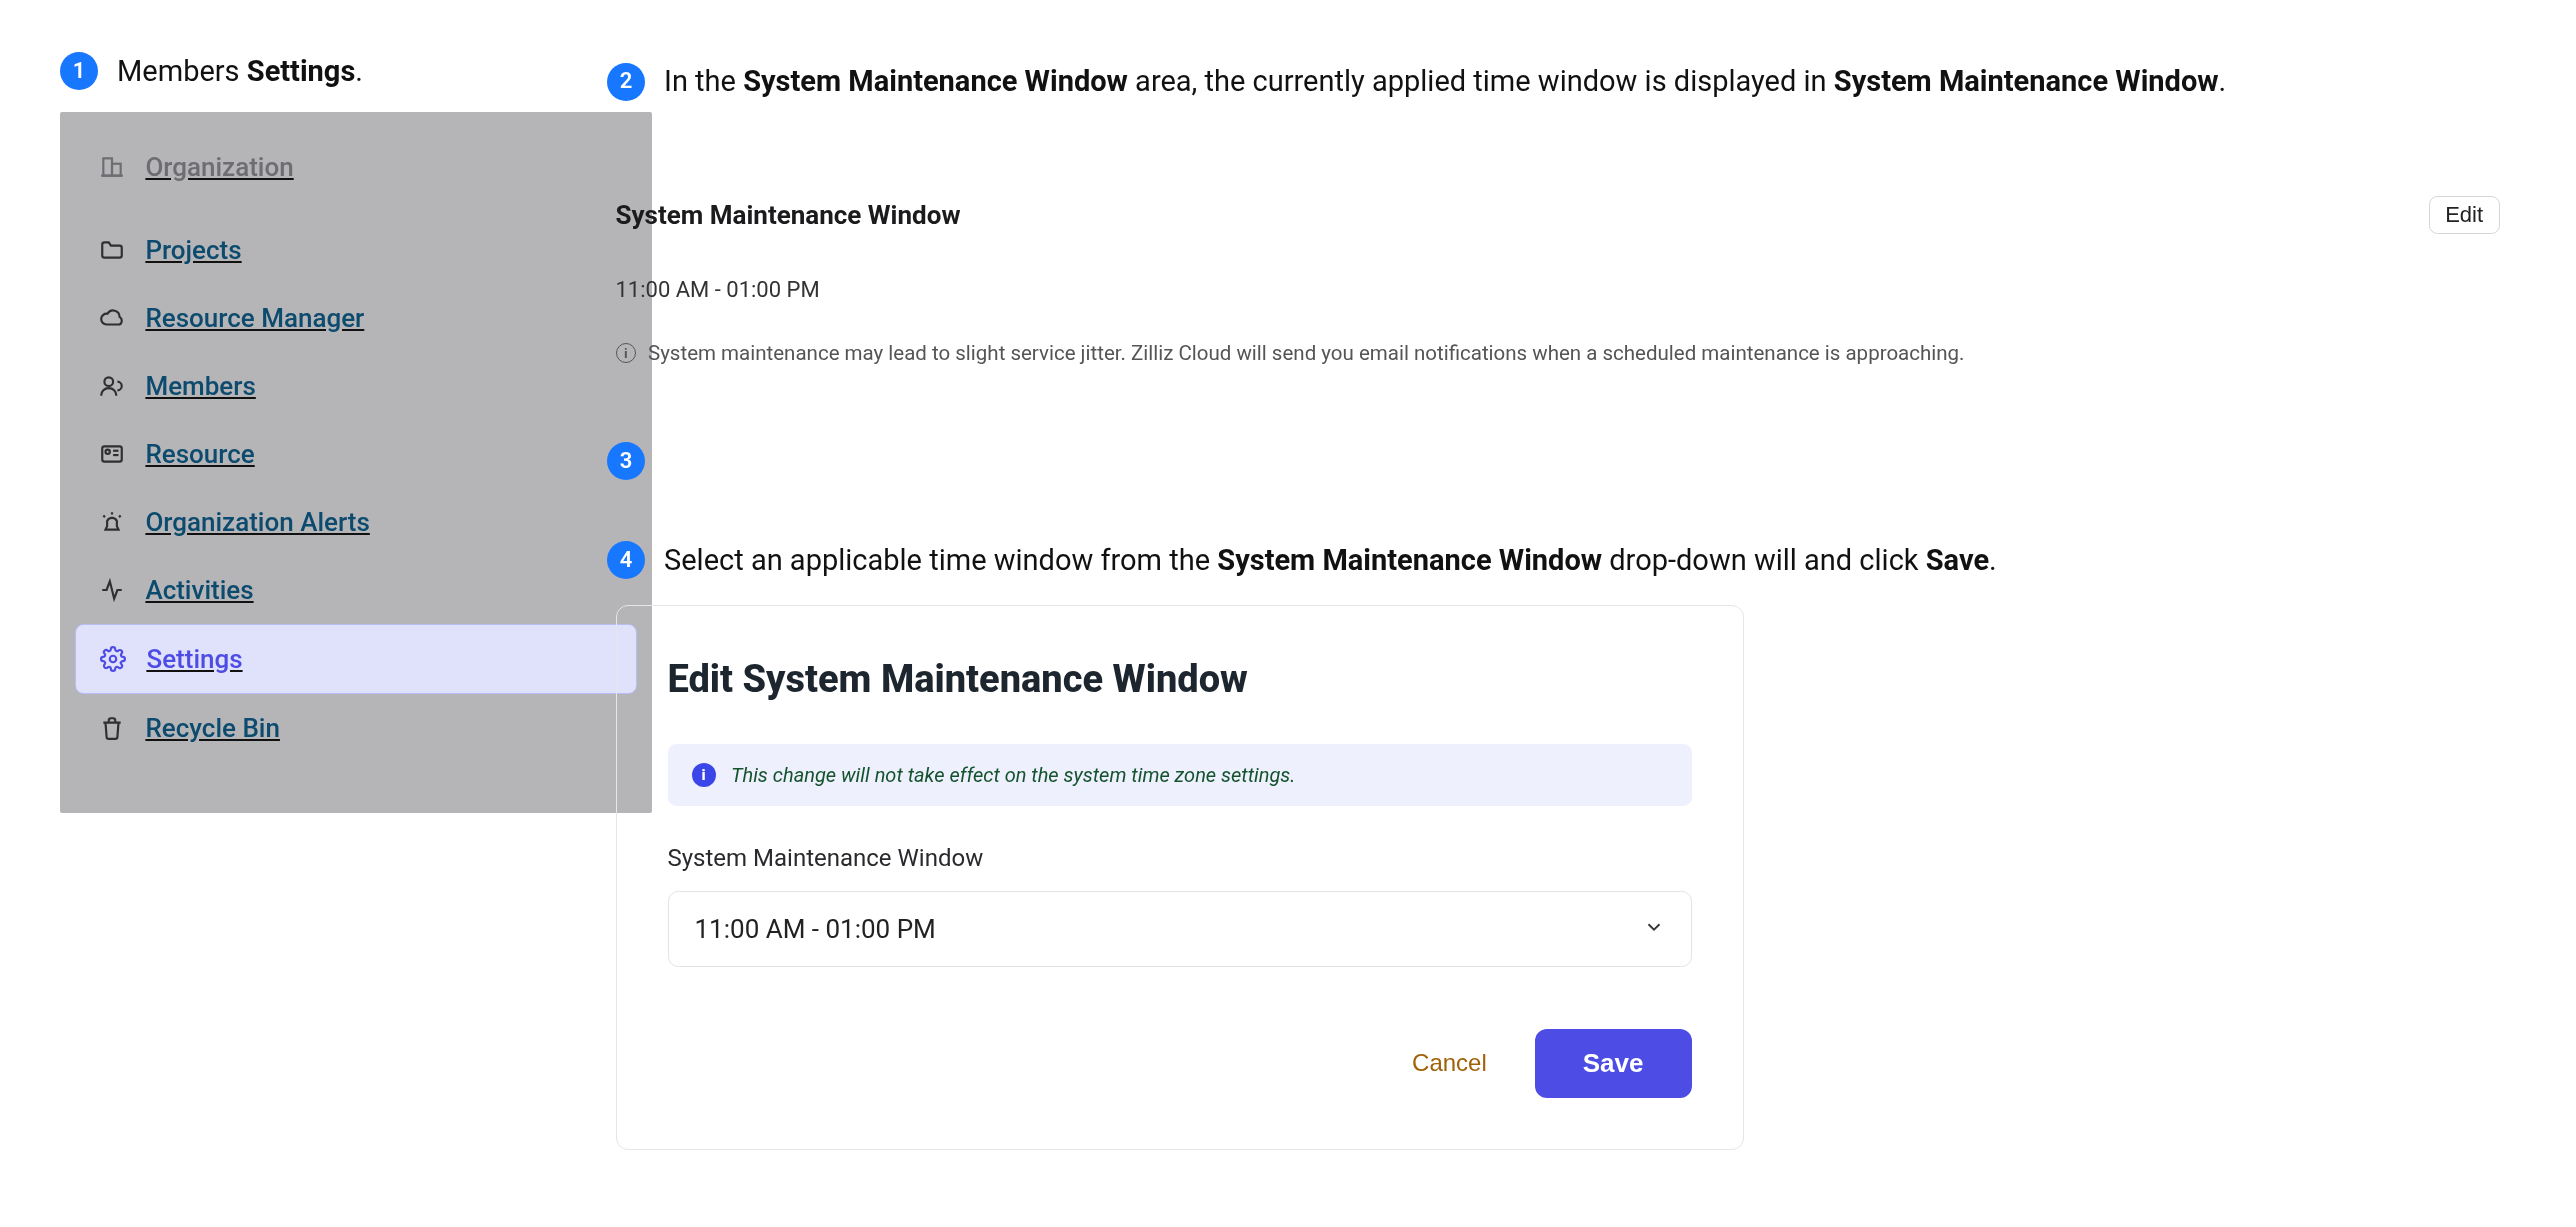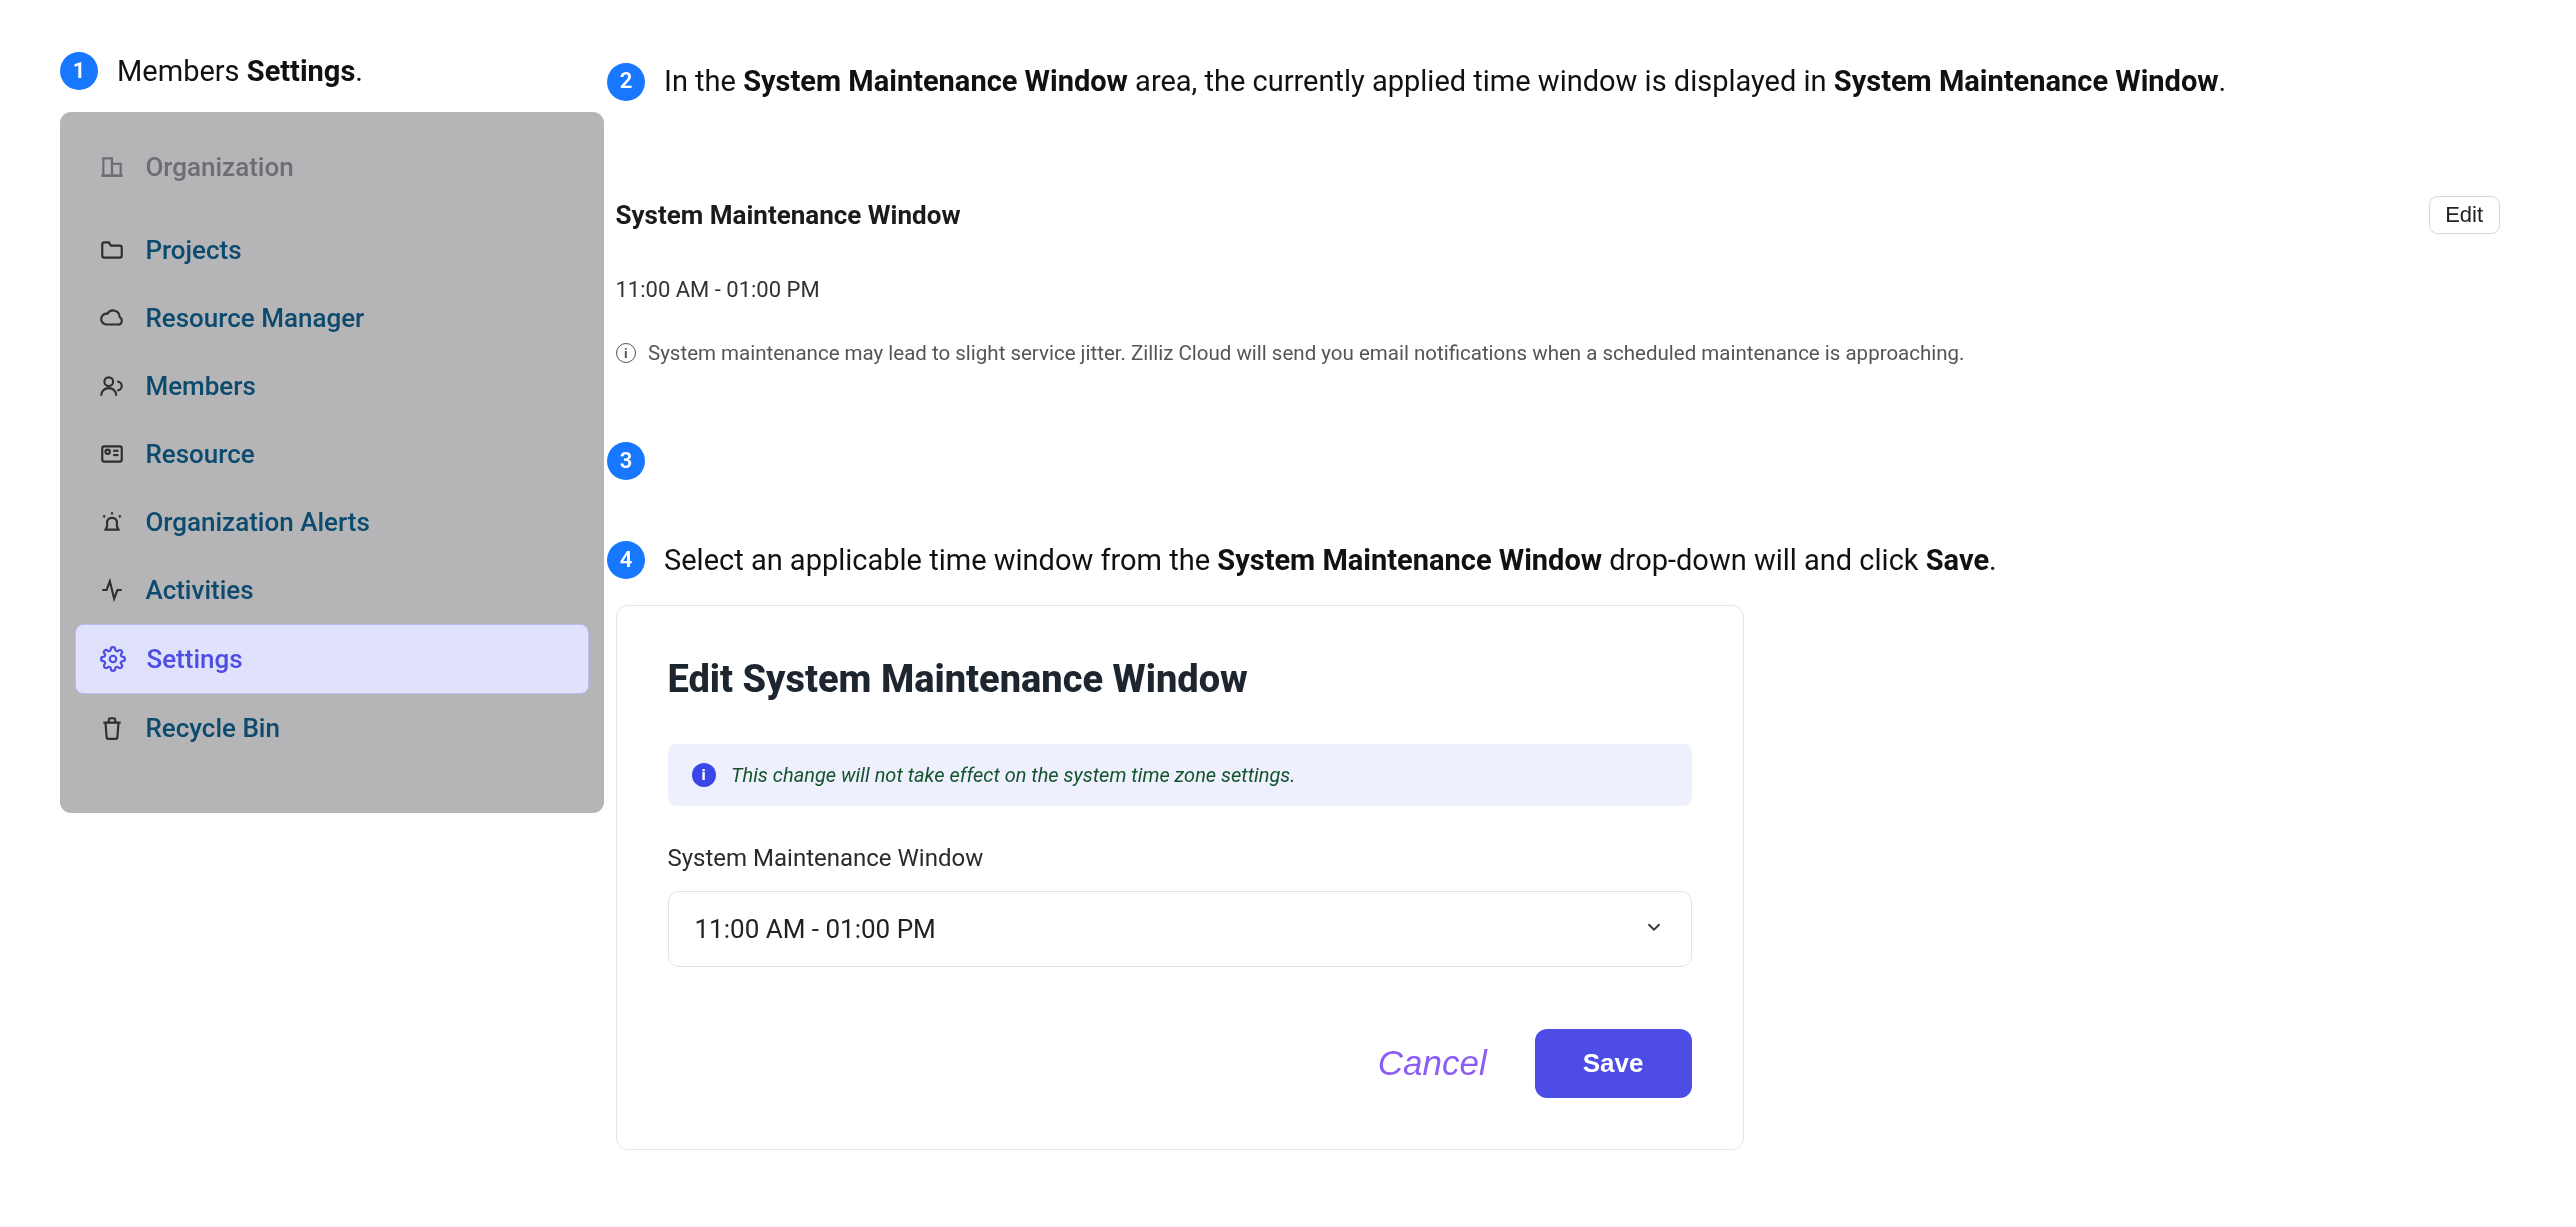--- a/index.html
+++ b/index.html
@@ -31,24 +31,25 @@
     margin-bottom: 20.5px;
     font-size: 29px;
     line-height: 1.4;
   }
   .step-line .txt { font-weight: 400; }
   .step-line .txt b { font-weight: 700; }
 
   
   .sidebar-panel {
     background: #b5b5b8;
-    border-radius: 11px;
+    border-radius: 2px;
     padding: 20.5px 15.4px 51px 15.4px;
-    width: 544px;
+    width: 592px;
     margin-left: 0;
+    text-decoration: underline;
   }
   .sidebar-item {
     display: flex; align-items: center; gap: 19px;
     padding: 19px 22px;
     border-radius: 8.5px;
     color: #0c4a6e;
     font-size: 26px;
     font-weight: 500;
   }
   .sidebar-item.header { color: #6d6d72; font-weight: 500; margin-bottom: 15.4px; }
@@ -108,21 +109,21 @@
     padding: 22px 26px; margin-top: 19px;
     display:flex; justify-content: space-between; align-items:center;
     font-size: 26px; color: #222; background:#fff;
   }
   .chevron svg { width: 22px; height: 22px; }
 
   .dialog-actions {
     display:flex; justify-content: flex-end; align-items: center; gap: 48px;
     margin-top: 62px;
   }
-  .cancel-btn { font-size: 35px; color: #8b5cf6; background: none; border: none; font-style: italic; }
+  .cancel-btn { font-size: 24px; color: #a16207; background: none; border: none; }
   .save-btn {
     font-size: 26px; color: #fff; background: #4d4de6;
     border: none; border-radius: 12px; padding: 19px 48px; font-weight: 600;
   }
 
   .step3, .step4 { margin-top: 77px; }
 </style>
 </head>
 <body>
 

